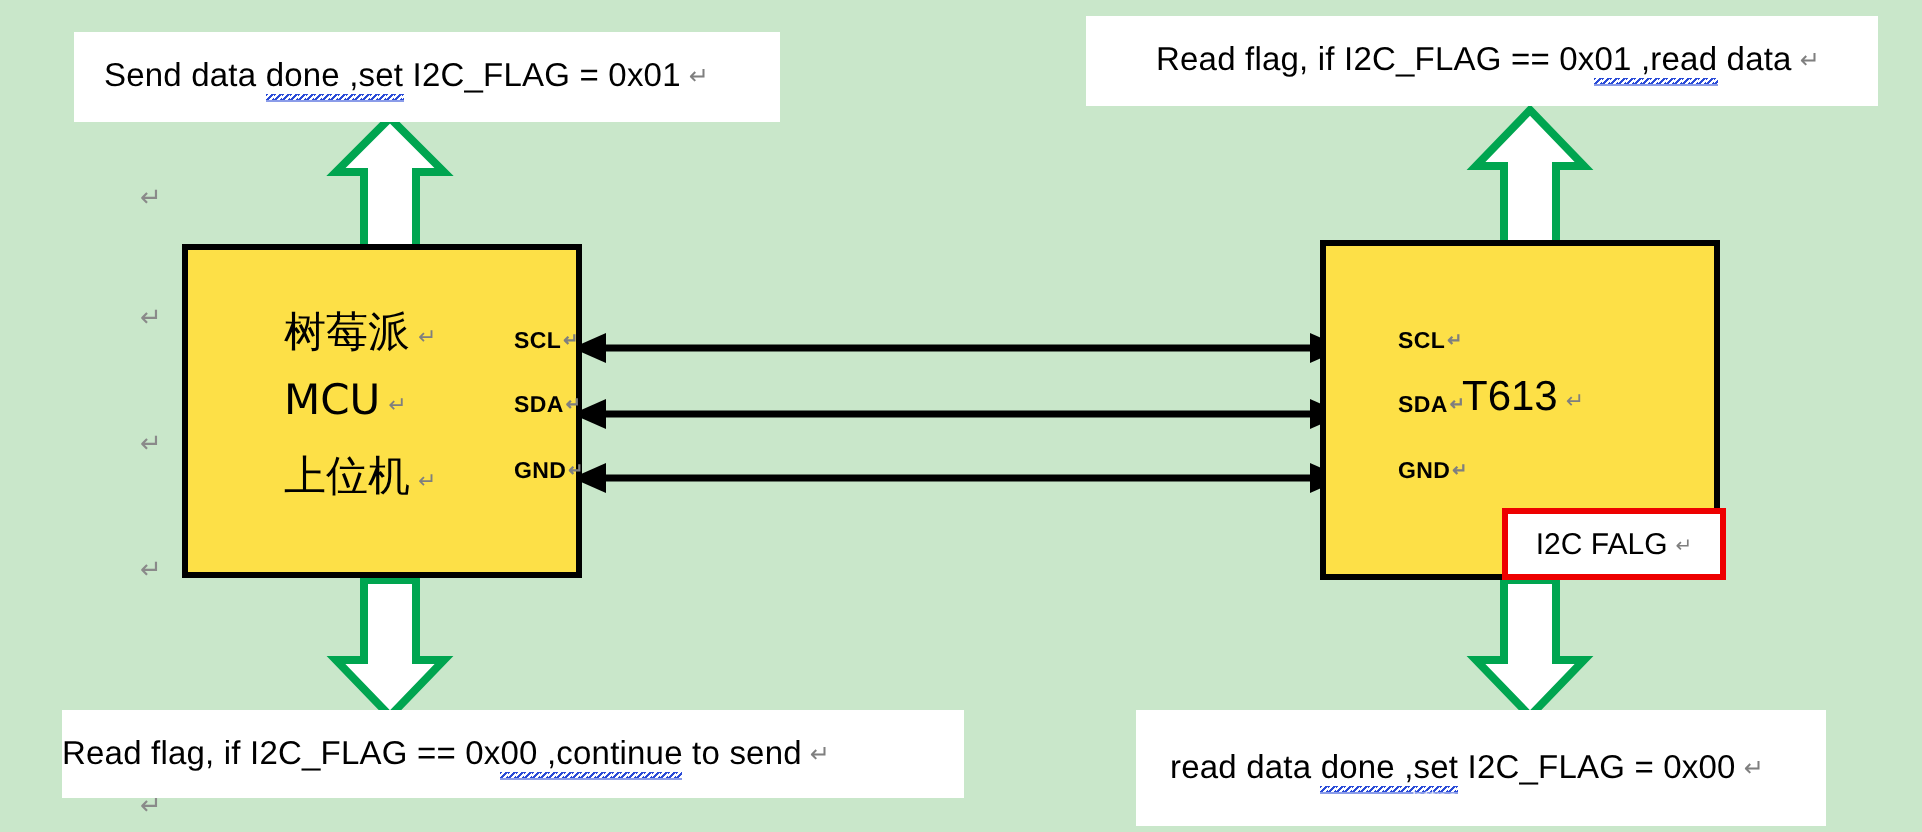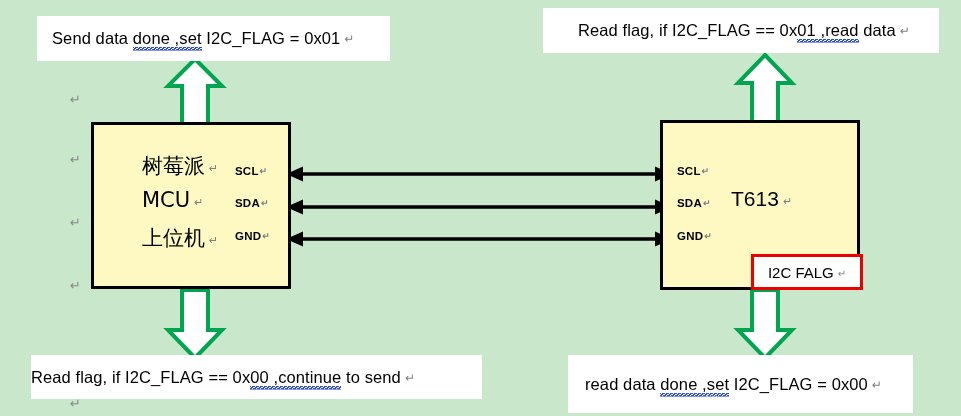--- a/index.html
+++ b/index.html
@@ -63,41 +63,42 @@
     right: 0;
     bottom: -3px;
     height: 1px;
     background: #2a4bd7;
     opacity: 0.55;
   }
 
   
   .device-box {
     position: absolute;
-    background: #fef9c3;
+    background: #fde047;
     border: 3px solid #000000;
     box-sizing: border-box;
   }
 
   .cn-label {
     position: absolute;
     font-family: "DejaVu Sans", "Liberation Sans", sans-serif;
     font-size: 21px;
     color: #000000;
     white-space: nowrap;
   }
   .cn-label .pilcrow { font-size: 11px; }
 
   .pin-label {
     position: absolute;
     font-size: 11.5px;
     font-weight: bold;
     color: #000000;
     white-space: nowrap;
     letter-spacing: 0.2px;
+    margin-left: 22px;
   }
   .pin-label .pilcrow { font-size: 9px; margin-left: 1px; }
 
   .chip-name {
     position: absolute;
     font-size: 21px;
     color: #000000;
     white-space: nowrap;
   }
   .chip-name .pilcrow { font-size: 11px; }

